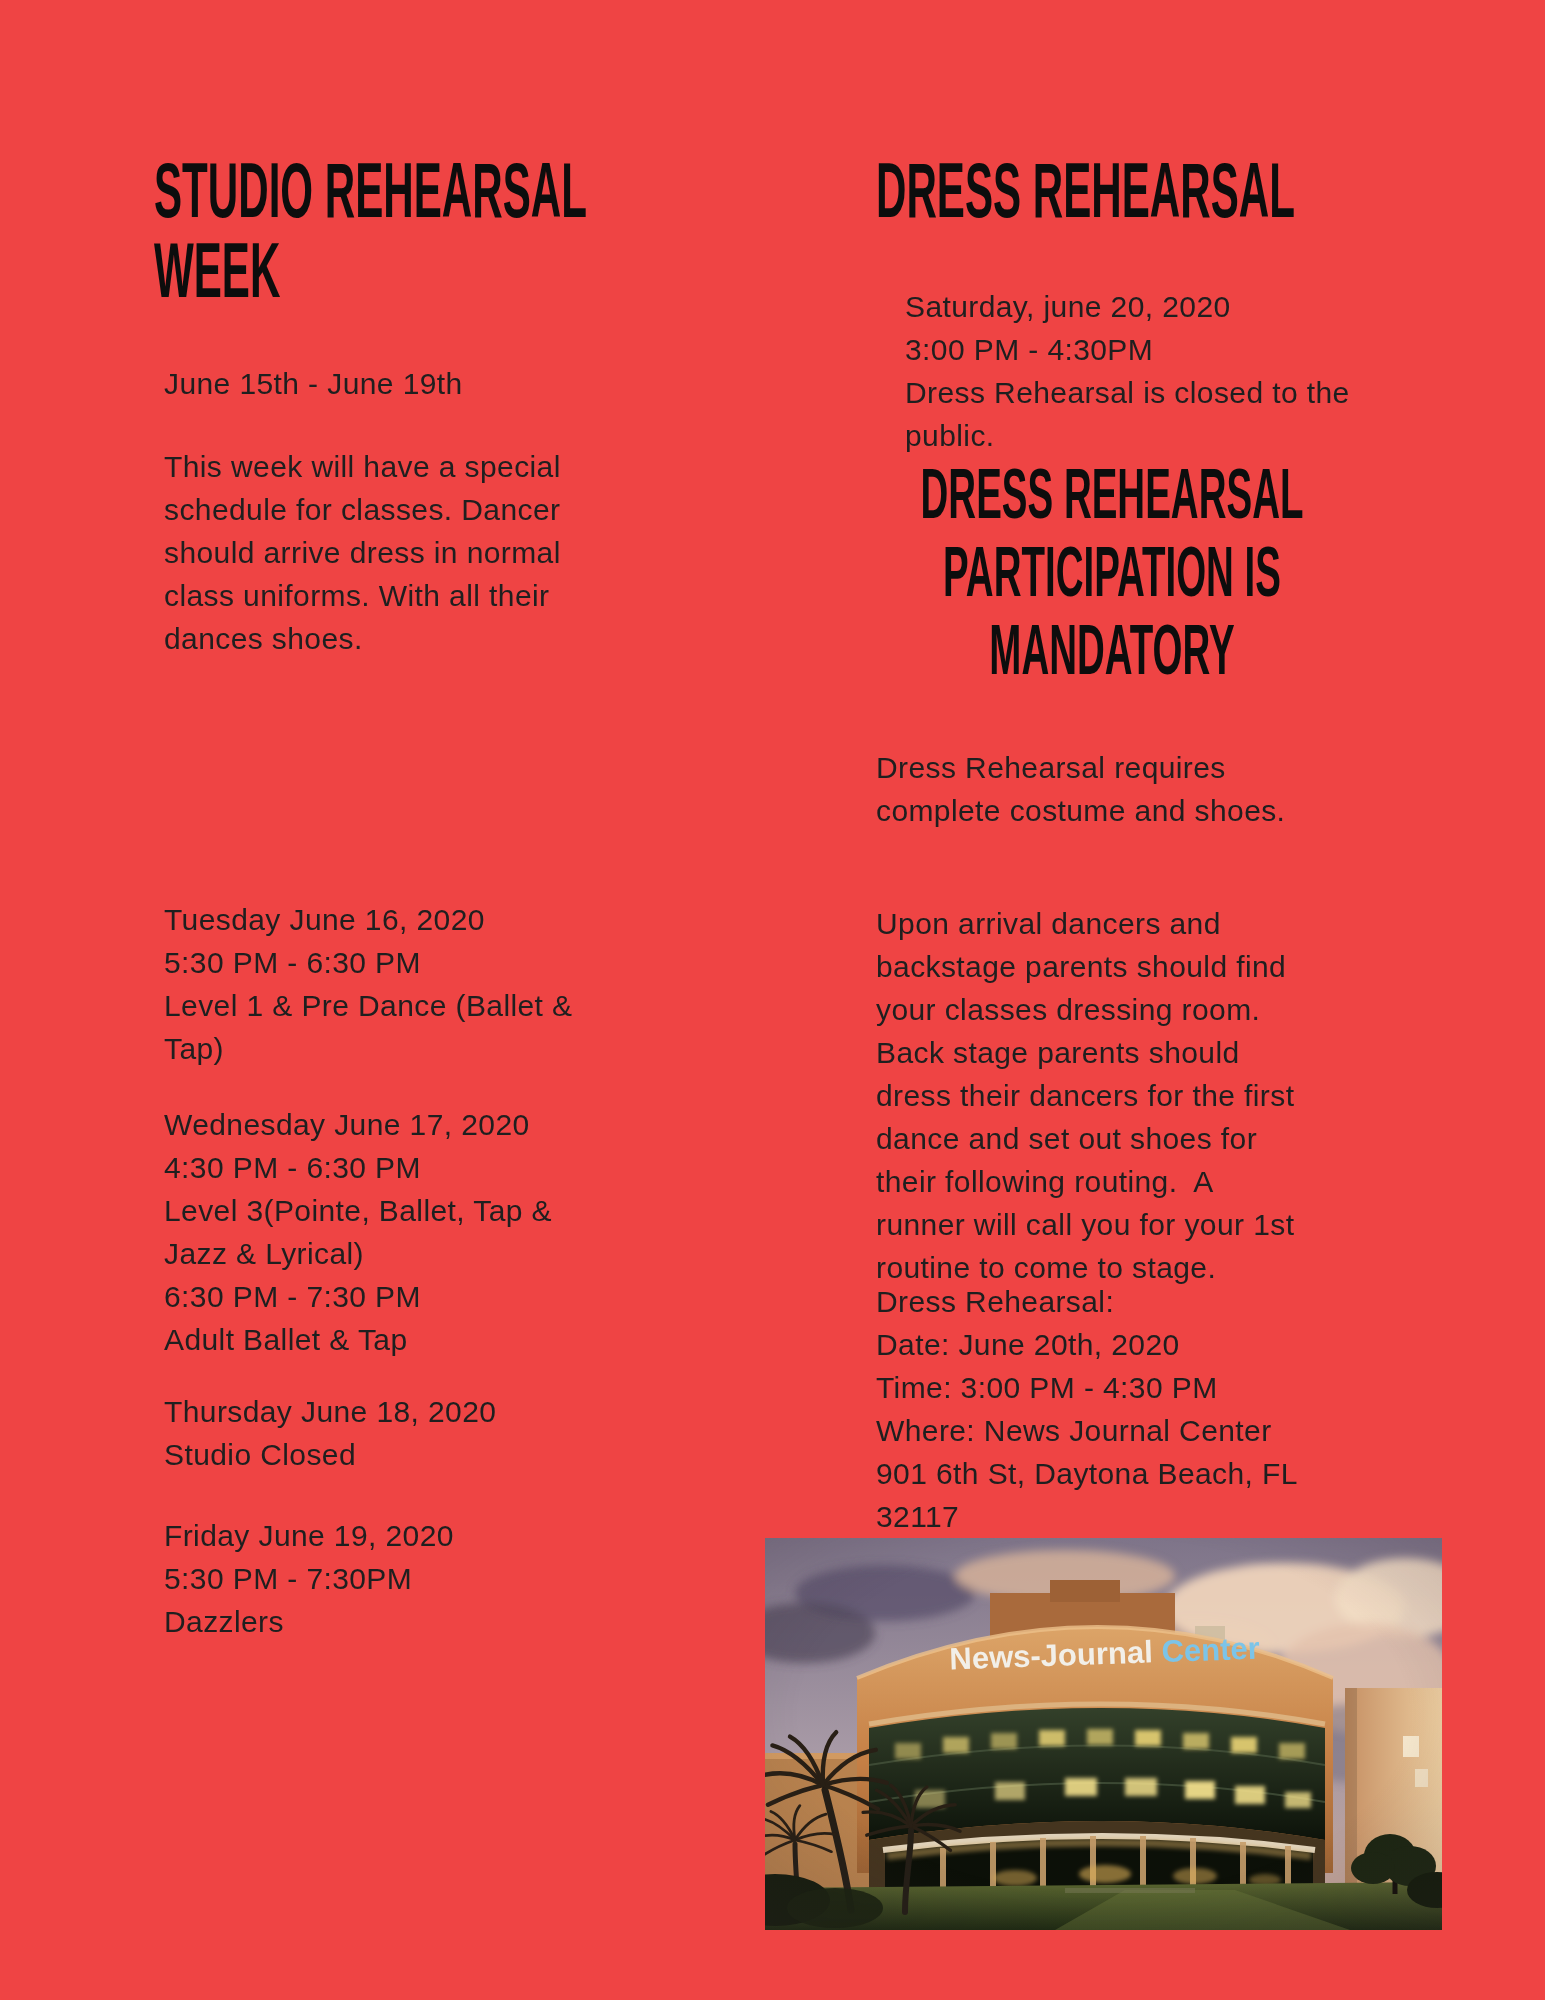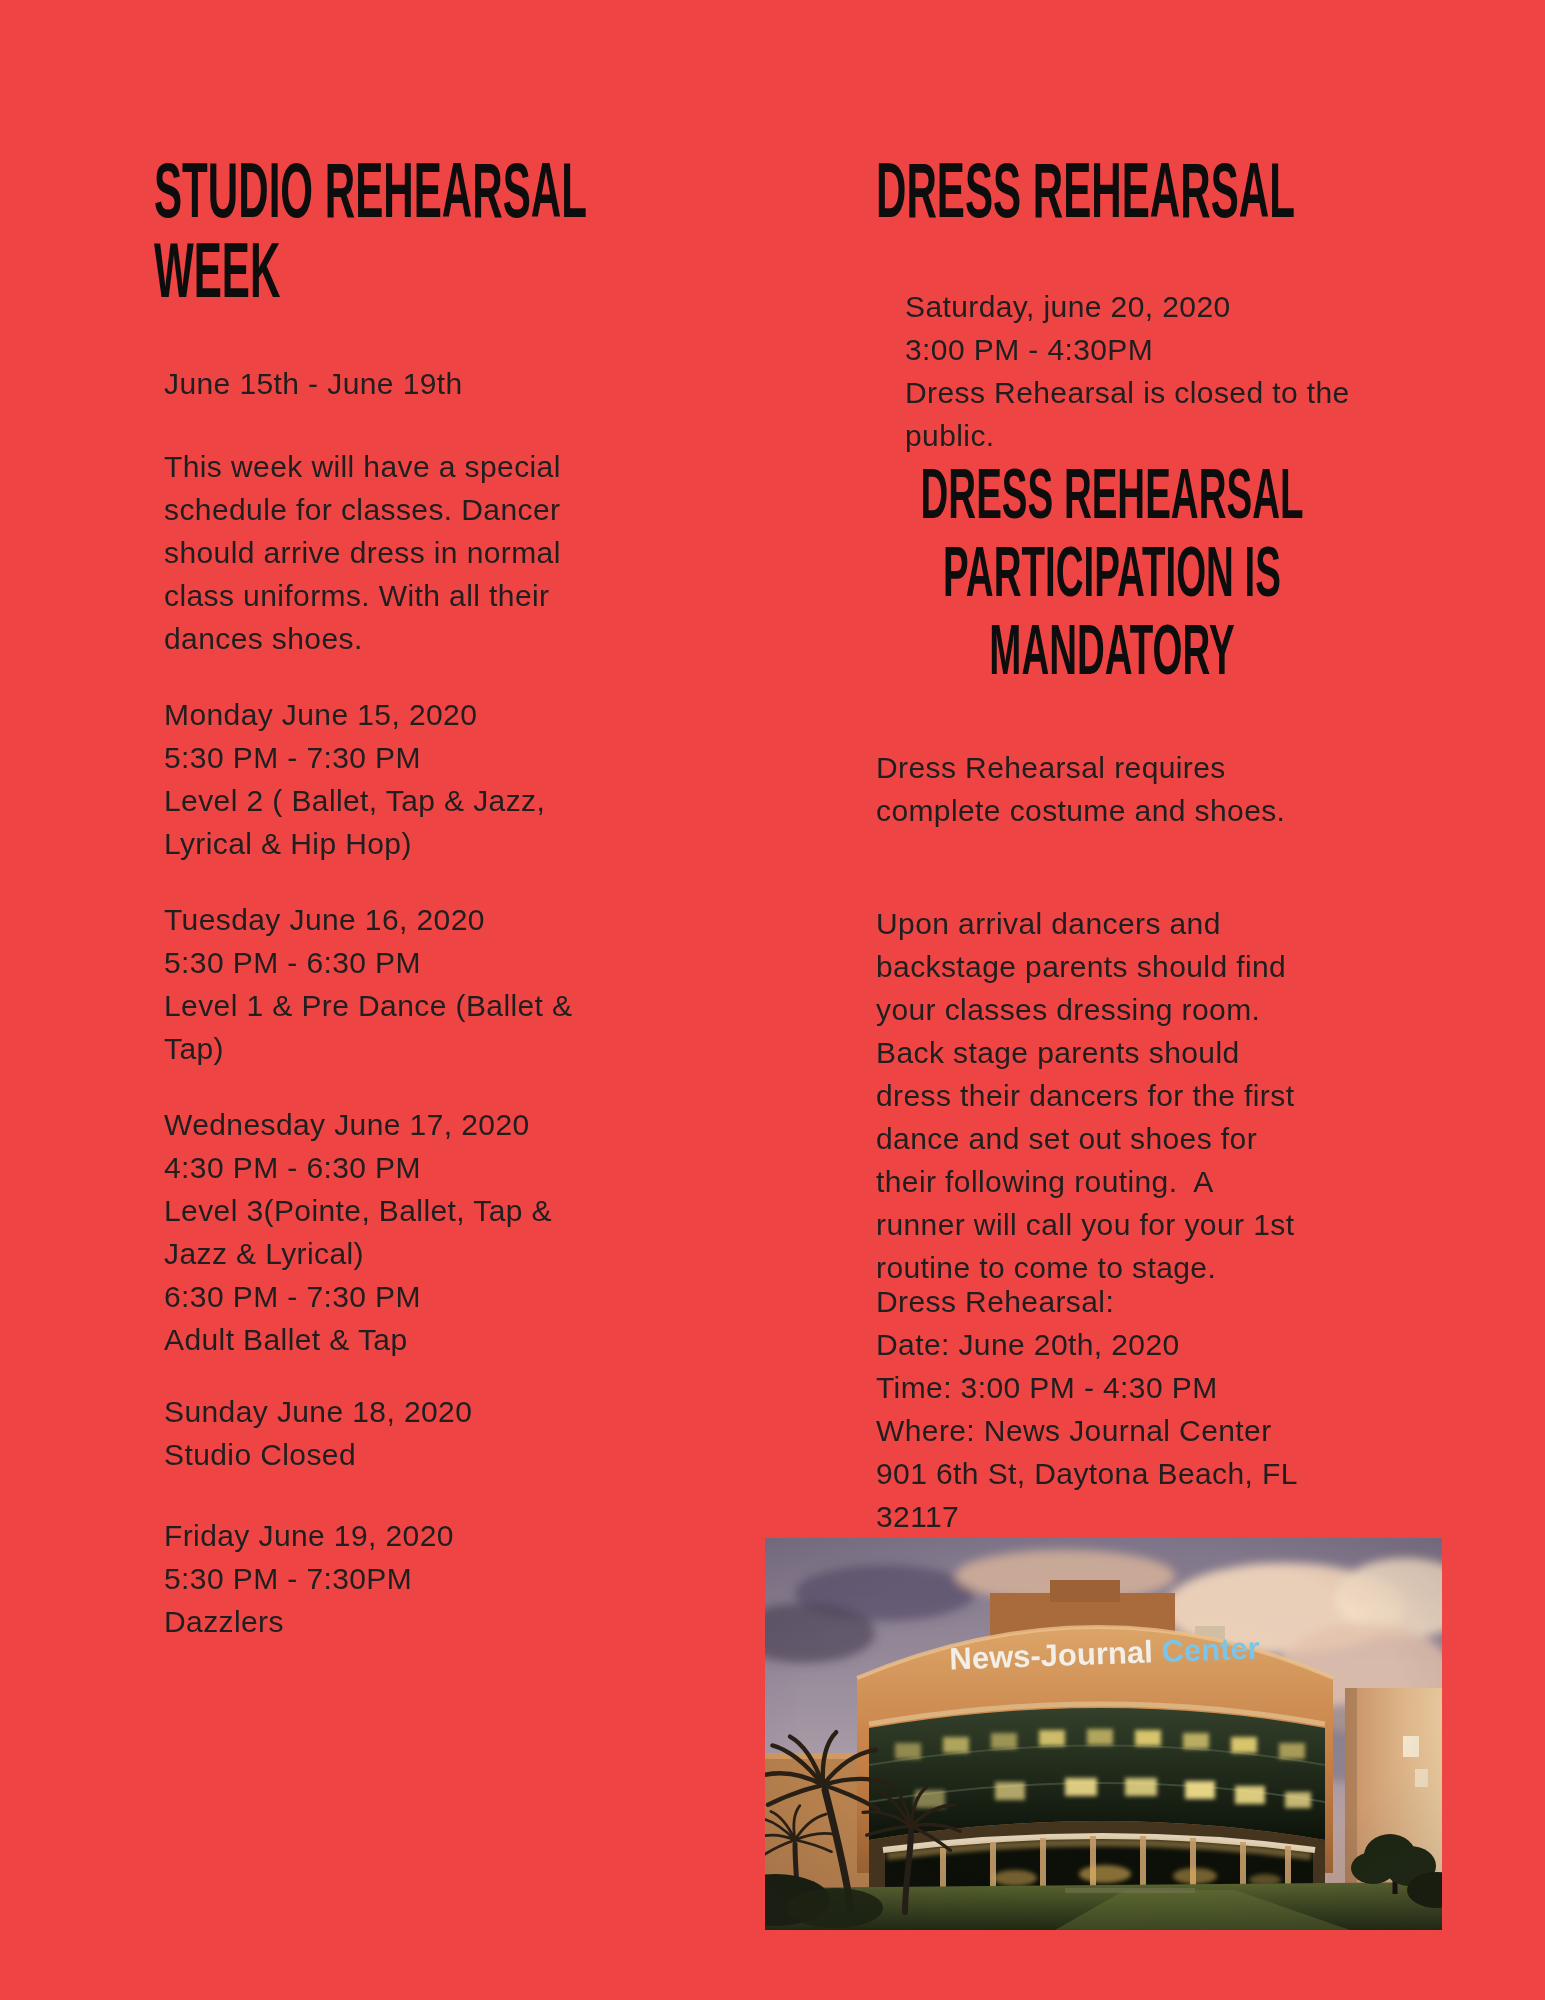--- a/index.html
+++ b/index.html
@@ -69,35 +69,31 @@
 <div class="page">
 
   <div class="display title-left">STUDIO REHEARSAL
 WEEK</div>
   <div class="txt l b-daterange">June 15th - June 19th</div>
   <div class="txt l b-intro">This week will have a special
 schedule for classes. Dancer
 should arrive dress in normal
 class uniforms. With all their
 dances shoes.</div>
-  <div class="txt l b-monday">Monday June 15, 2020
-5:30 PM - 7:30 PM
-Level 2 ( Ballet, Tap &amp; Jazz,
-Lyrical &amp; Hip Hop)</div>
   <div class="txt l b-tuesday">Tuesday June 16, 2020
 5:30 PM - 6:30 PM
 Level 1 &amp; Pre Dance (Ballet &amp;
 Tap)</div>
   <div class="txt l b-wednesday">Wednesday June 17, 2020
 4:30 PM - 6:30 PM
 Level 3(Pointe, Ballet, Tap &amp;
 Jazz &amp; Lyrical)
 6:30 PM - 7:30 PM
 Adult Ballet &amp; Tap</div>
-  <div class="txt l b-thursday">Sunday June 18, 2020
+  <div class="txt l b-thursday">Thursday June 18, 2020
 Studio Closed</div>
   <div class="txt l b-friday">Friday June 19, 2020
 5:30 PM - 7:30PM
 Dazzlers</div>
 
   <div class="display title-right">DRESS REHEARSAL</div>
   <div class="txt r b-when">Saturday, june 20, 2020
 3:00 PM - 4:30PM
 Dress Rehearsal is closed to the
 public.</div>

